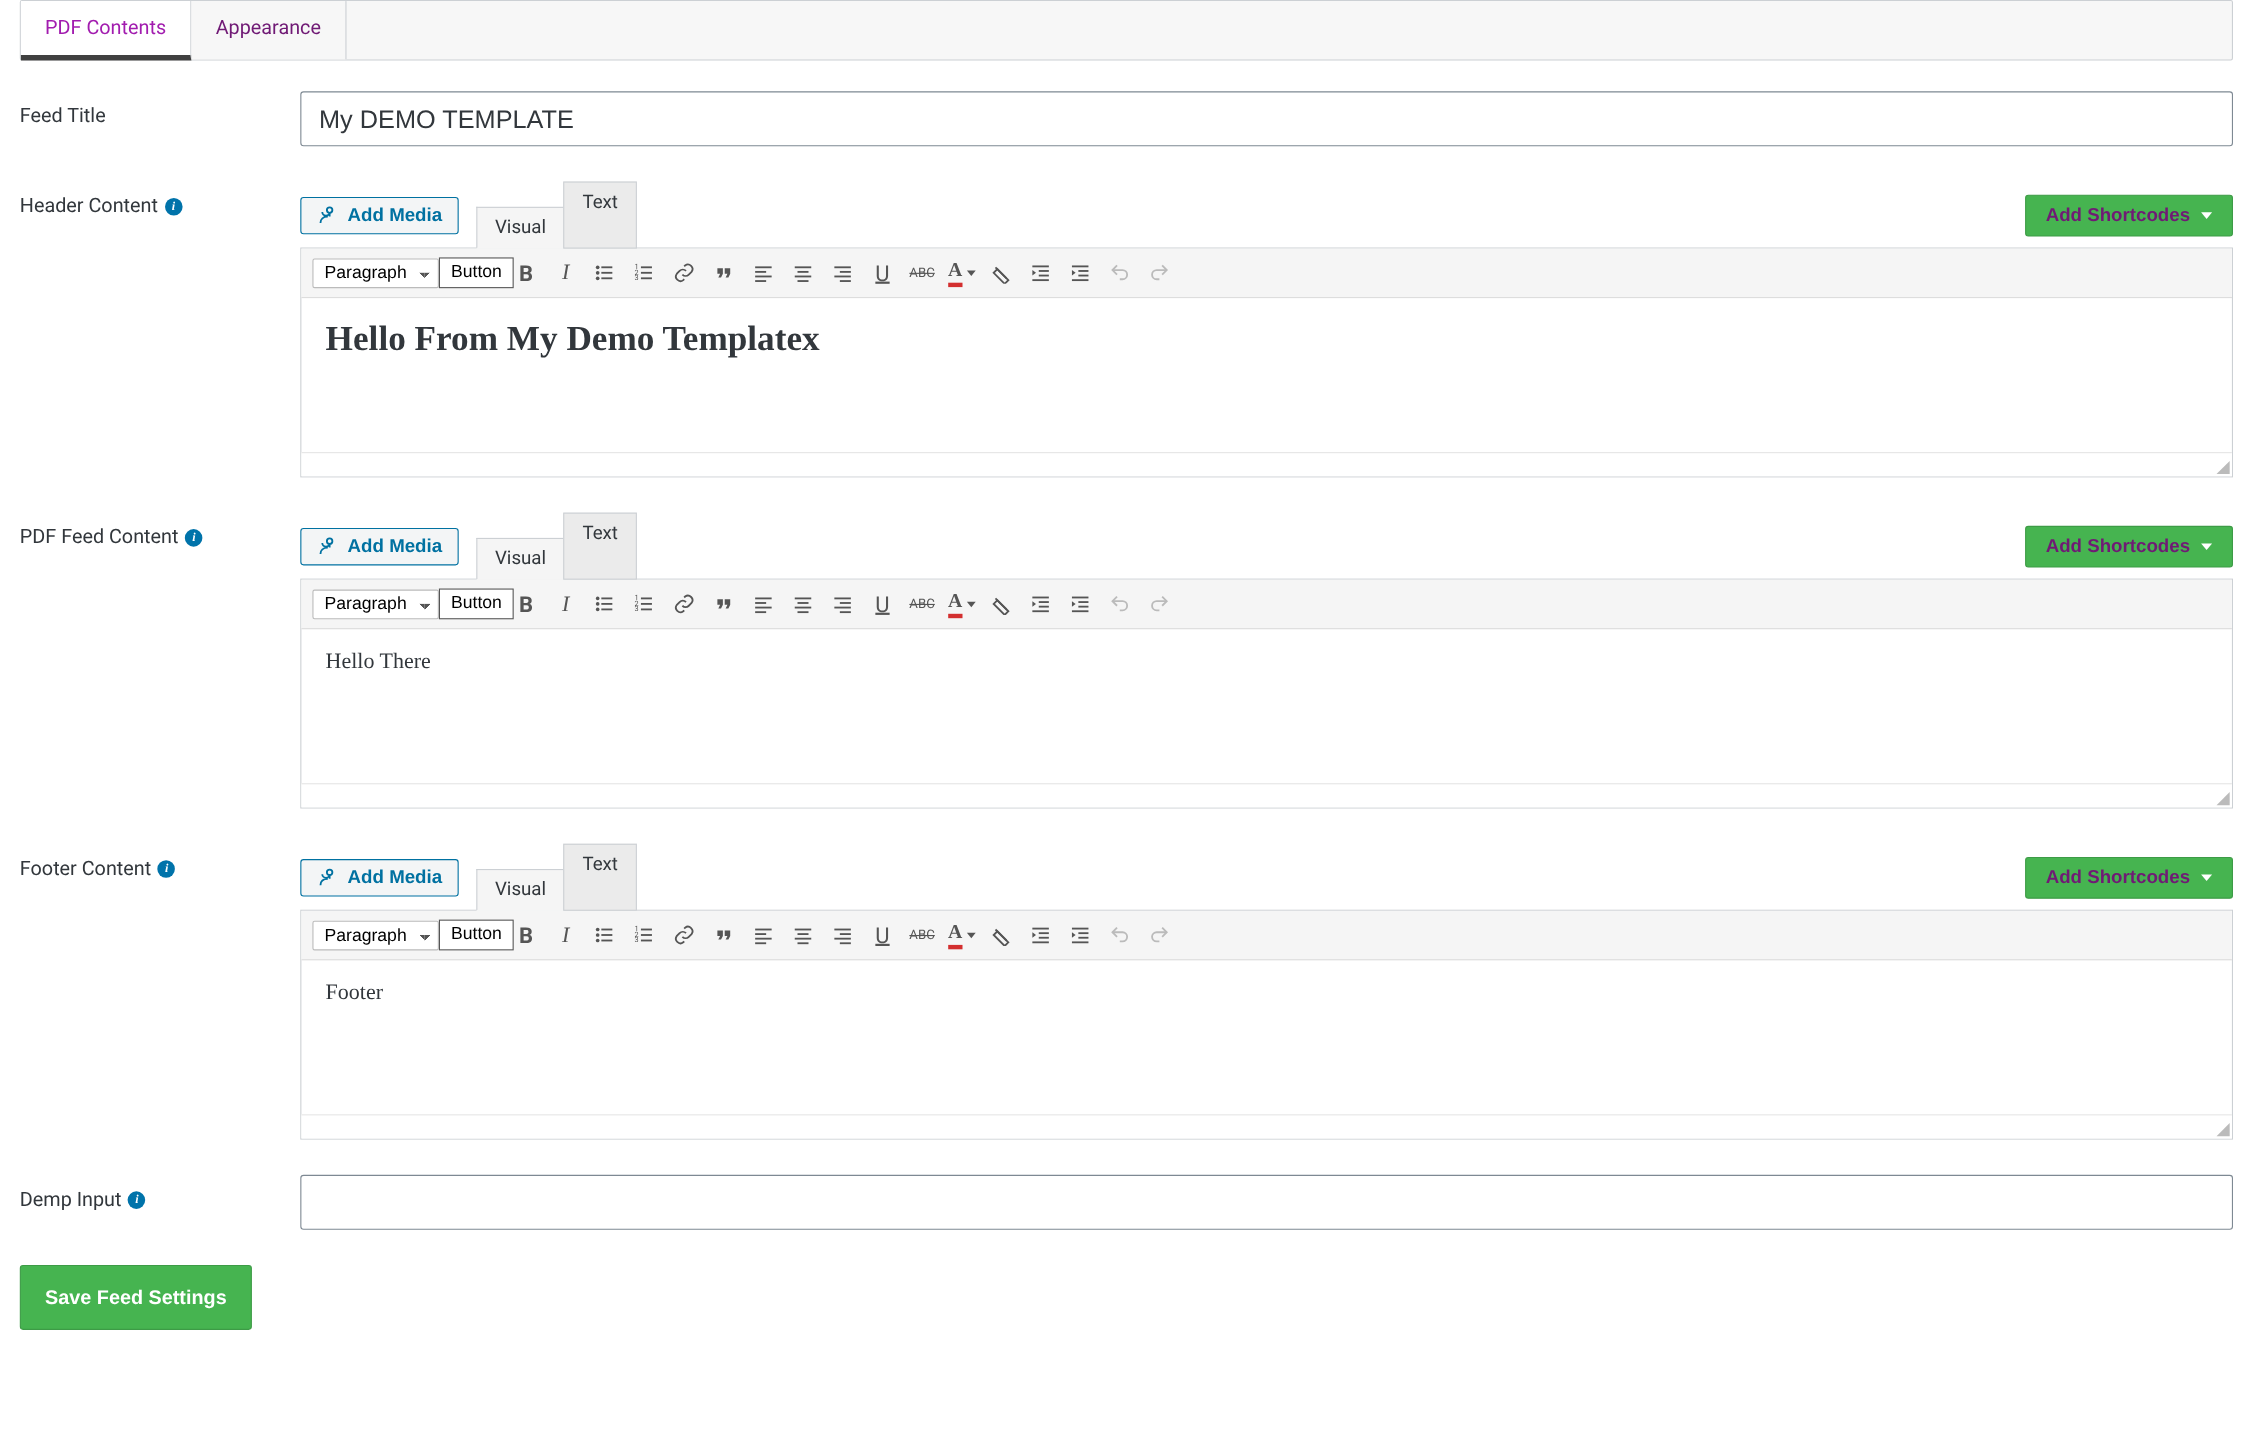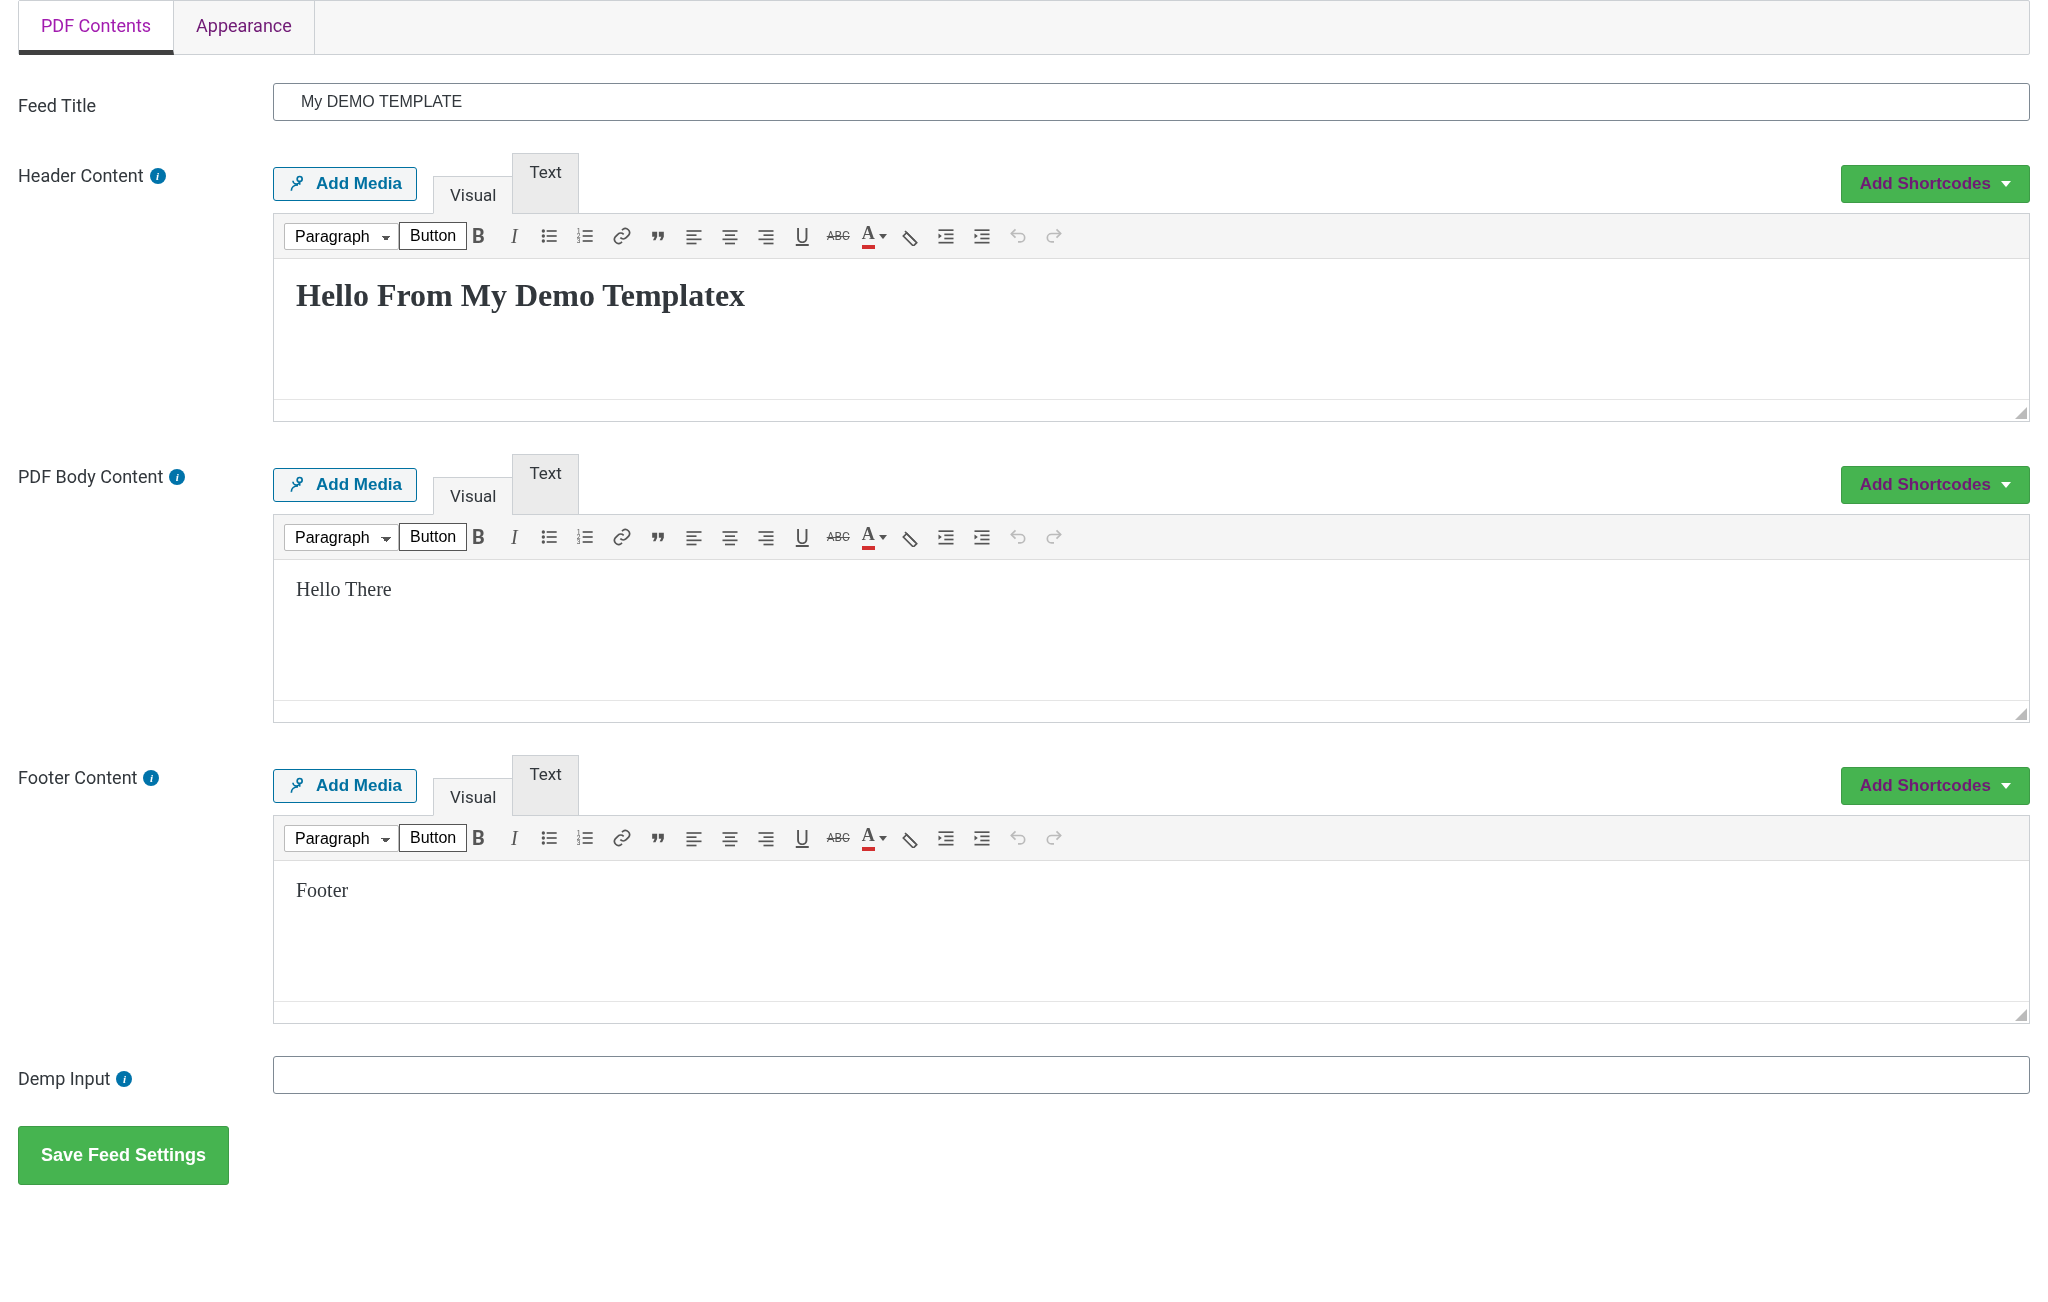--- a/index.html
+++ b/index.html
@@ -61,25 +61,25 @@
     font-style: italic;
     font-weight: bold;
     font-family: Georgia, serif;
     align-items: center;
     justify-content: center;
   }
   .field-control { flex: 1; }
 
   .text-input {
     width: 100%;
-    height: 38px;
+    height: 50px;
     border: 1px solid #7e8993;
     border-radius: 3px;
-    padding: 0 27px;
-    font-size: 16px;
+    padding: 0 16px;
+    font-size: 23px;
     color: #32373c;
   }
 
   
   .editor-topbar {
     display: flex;
     align-items: center;
     gap: 12px;
     margin-bottom: 0;
   }
@@ -383,21 +383,21 @@
       <div class="editor-statusbar">
           <div class="resize-grip"></div>
         </div>
     </div>
   </div>
 </div>
 
 
 <div class="field-row">
   <div class="field-label">
-    <span>PDF Body Content</span>
+    <span>PDF Feed Content</span>
     <span class="info-icon">i</span>
   </div>
   <div class="field-control">
     <div class="editor-topbar">
       <button class="add-media-btn">
         <svg class="mic" viewBox="0 0 24 24" fill="none" stroke="#0071a1" stroke-width="2">
             <circle cx="14" cy="6" r="3"></circle>
             <path d="M14 9v4M6 8a4 4 0 0 0 8 0M4 20c0-4 3-7 8-7"></path>
           </svg>
         <span>Add Media</span>

